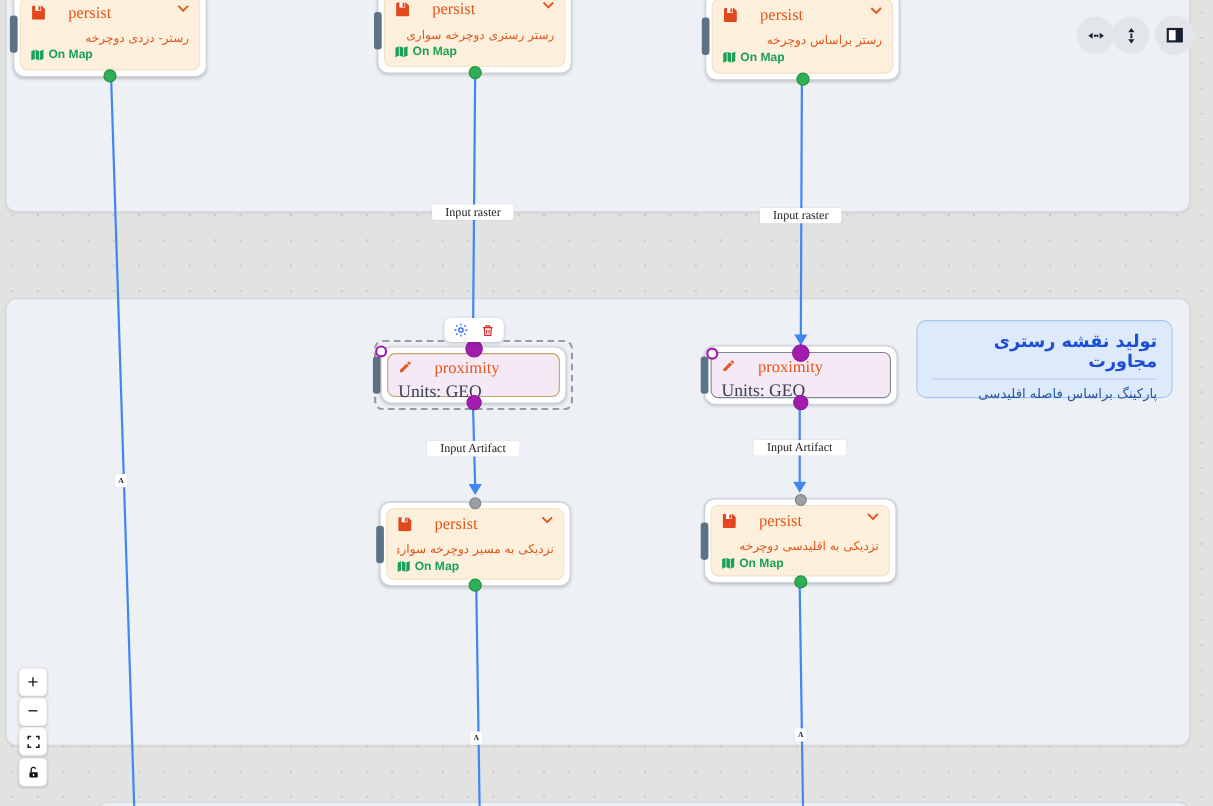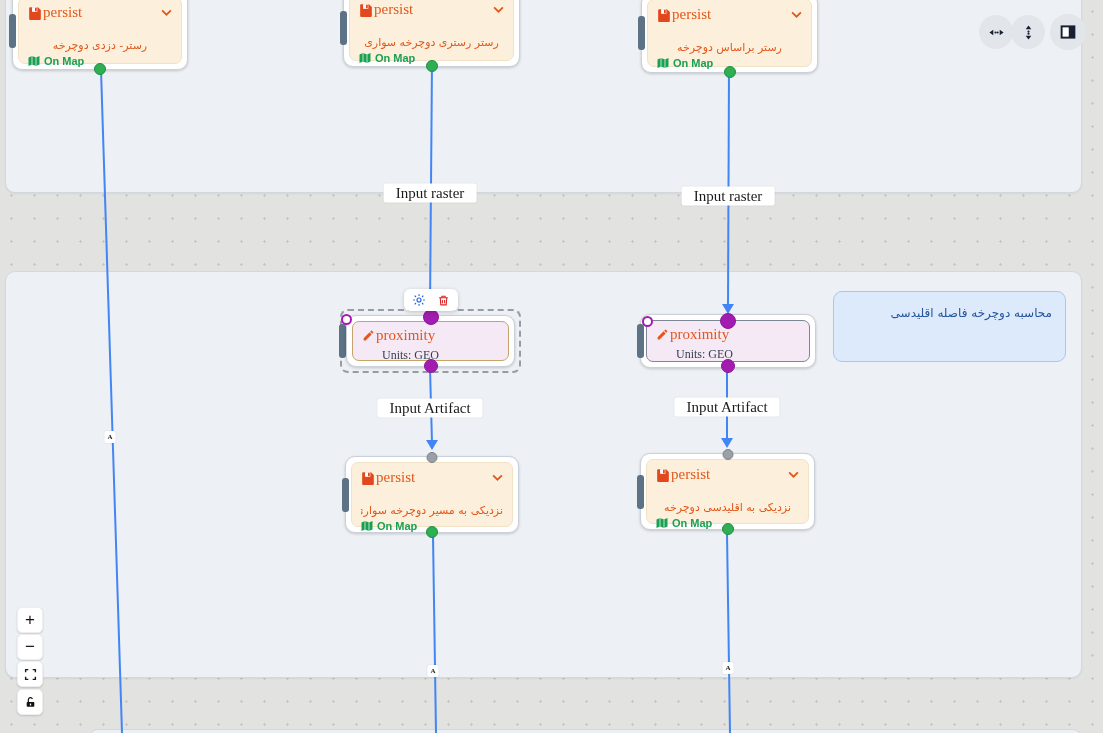--- a/index.html
+++ b/index.html
@@ -5,37 +5,37 @@
   html,body{margin:0;padding:0;background:#e3e3e1;font-family:"Liberation Sans",sans-serif;}
   #app{position:relative;width:1103px;height:733px;overflow:hidden;
     background-color:#e2e2e0;
     background-image:radial-gradient(circle,#c7c7c4 1.1px,transparent 1.3px);
     background-size:23px 23px;}
   .panel{position:absolute;background:#edf0f4;border:1px solid #d3d8de;border-radius:10px;
     box-shadow:0 1px 2px rgba(0,0,0,.06);}
   
   #edges{position:absolute;left:0;top:0;z-index:3;pointer-events:none;}
   .chip{position:absolute;z-index:4;transform:translate(-50%,-50%);background:#fff;
-    font-family:"Liberation Serif",serif;font-size:15px;color:#1b1b1b;
+    font-family:"Liberation Serif",serif;font-size:11px;color:#1b1b1b;
     padding:1px 12px;border-radius:2px;white-space:nowrap;box-shadow:0 0 0 1px rgba(0,0,0,.03);}
   .chip.tiny{font-size:7px;font-weight:bold;padding:2px 3px;color:#222;}
   
   .node{position:absolute;z-index:5;background:#fff;border:1px solid #cbd1d8;border-radius:10px;
     box-shadow:0 1px 3px rgba(0,0,0,.18);padding:5px;box-sizing:border-box;}
   .card{border-radius:7px;padding:6px 9px;height:100%;box-sizing:border-box;}
   .card.cream{background:#fcf0dc;border:1px solid #f0e2c4;}
   .card.lav{background:#f6e9f6;border:1px solid #7c8694;}
   .card.lav.sel{border:1px solid #c7a36c;}
-  .nhead{display:flex;align-items:center;gap:1px;}
+  .nhead{display:flex;gap:20px;}
   .ntitle{font-family:"Liberation Serif",serif;font-size:15px;color:#e2571b;}
   .nchev{margin-left:auto;}
-  .nsub{direction:rtl;text-align:center;font-size:11px;color:#e2571b;margin-top:18px;
+  .nsub{direction:rtl;text-align:right;font-size:11px;color:#e2571b;margin-top:7px;
     font-family:"DejaVu Sans",sans-serif;white-space:nowrap;overflow:hidden;}
   .nmap{display:flex;align-items:center;gap:4px;margin-top:3px;font-size:11px;font-weight:bold;color:#1aa053;}
-  .units{font-family:"Liberation Serif",serif;font-size:12px;color:#374151;margin-top:4px;margin-left:20px;}
+  .units{font-family:"Liberation Serif",serif;font-size:16px;color:#374151;margin-top:4px;}
   .dragbar{position:absolute;left:-4px;top:50%;transform:translateY(-50%);width:7px;height:34px;
     background:#5d7285;border-radius:3px;z-index:-1;}
   .dot{position:absolute;left:50%;transform:translateX(-50%);border-radius:50%;z-index:6;}
   .dot.green{width:10px;height:10px;background:#2fae54;border:1.5px solid #1f8f42;}
   .dot.gray{width:9px;height:9px;background:#9aa0a6;border:1.5px solid #7b8188;}
   .dot.purple{width:12px;height:12px;background:#a21caf;border:1.5px solid #8a179a;}
   .dot.purple.big{width:14px;height:14px;}
   .ring{position:absolute;width:7px;height:7px;border:2px solid #a21caf;background:#fff;
     border-radius:50%;z-index:7;}
   .sel-wrap{position:absolute;z-index:5;border:2px dashed #979ca4;border-radius:8px;
@@ -237,21 +237,22 @@
         <span class="ntitle">proximity</span>
       </div>
       <div class="units">Units: GEO</div>
     </div>
     <span class="ring" style="left:1px;top:1px;"></span>
     <span class="dot purple big" style="top:-2px;"></span>
     <span class="dot purple" style="bottom:-6px;"></span>
   </div>
 
   <div class="info" style="left:833px;top:291px;width:233px;height:71px;">
-    <p>محاسبه دوچرخه فاصله اقلیدسی</p>
+    <h3>تولید نقشه رستری مجاورت</h3>
+    <p>پارکینگ براساس فاصله اقلیدسی</p>
   </div>
 
   <div class="node" style="left:345px;top:456px;width:174px;height:77px;">
     <span class="dragbar"></span>
     <div class="card cream">
       <div class="nhead">
         <span>
             <svg width="14" height="14" viewBox="0 0 24 24">
               <path fill="#e2471d" d="M4 2h13l5 5v15a2 2 0 0 1-2 2H4a2 2 0 0 1-2-2V4a2 2 0 0 1 2-2z"></path>
               <rect x="7" y="2" width="9" height="8" fill="#fff"></rect>

